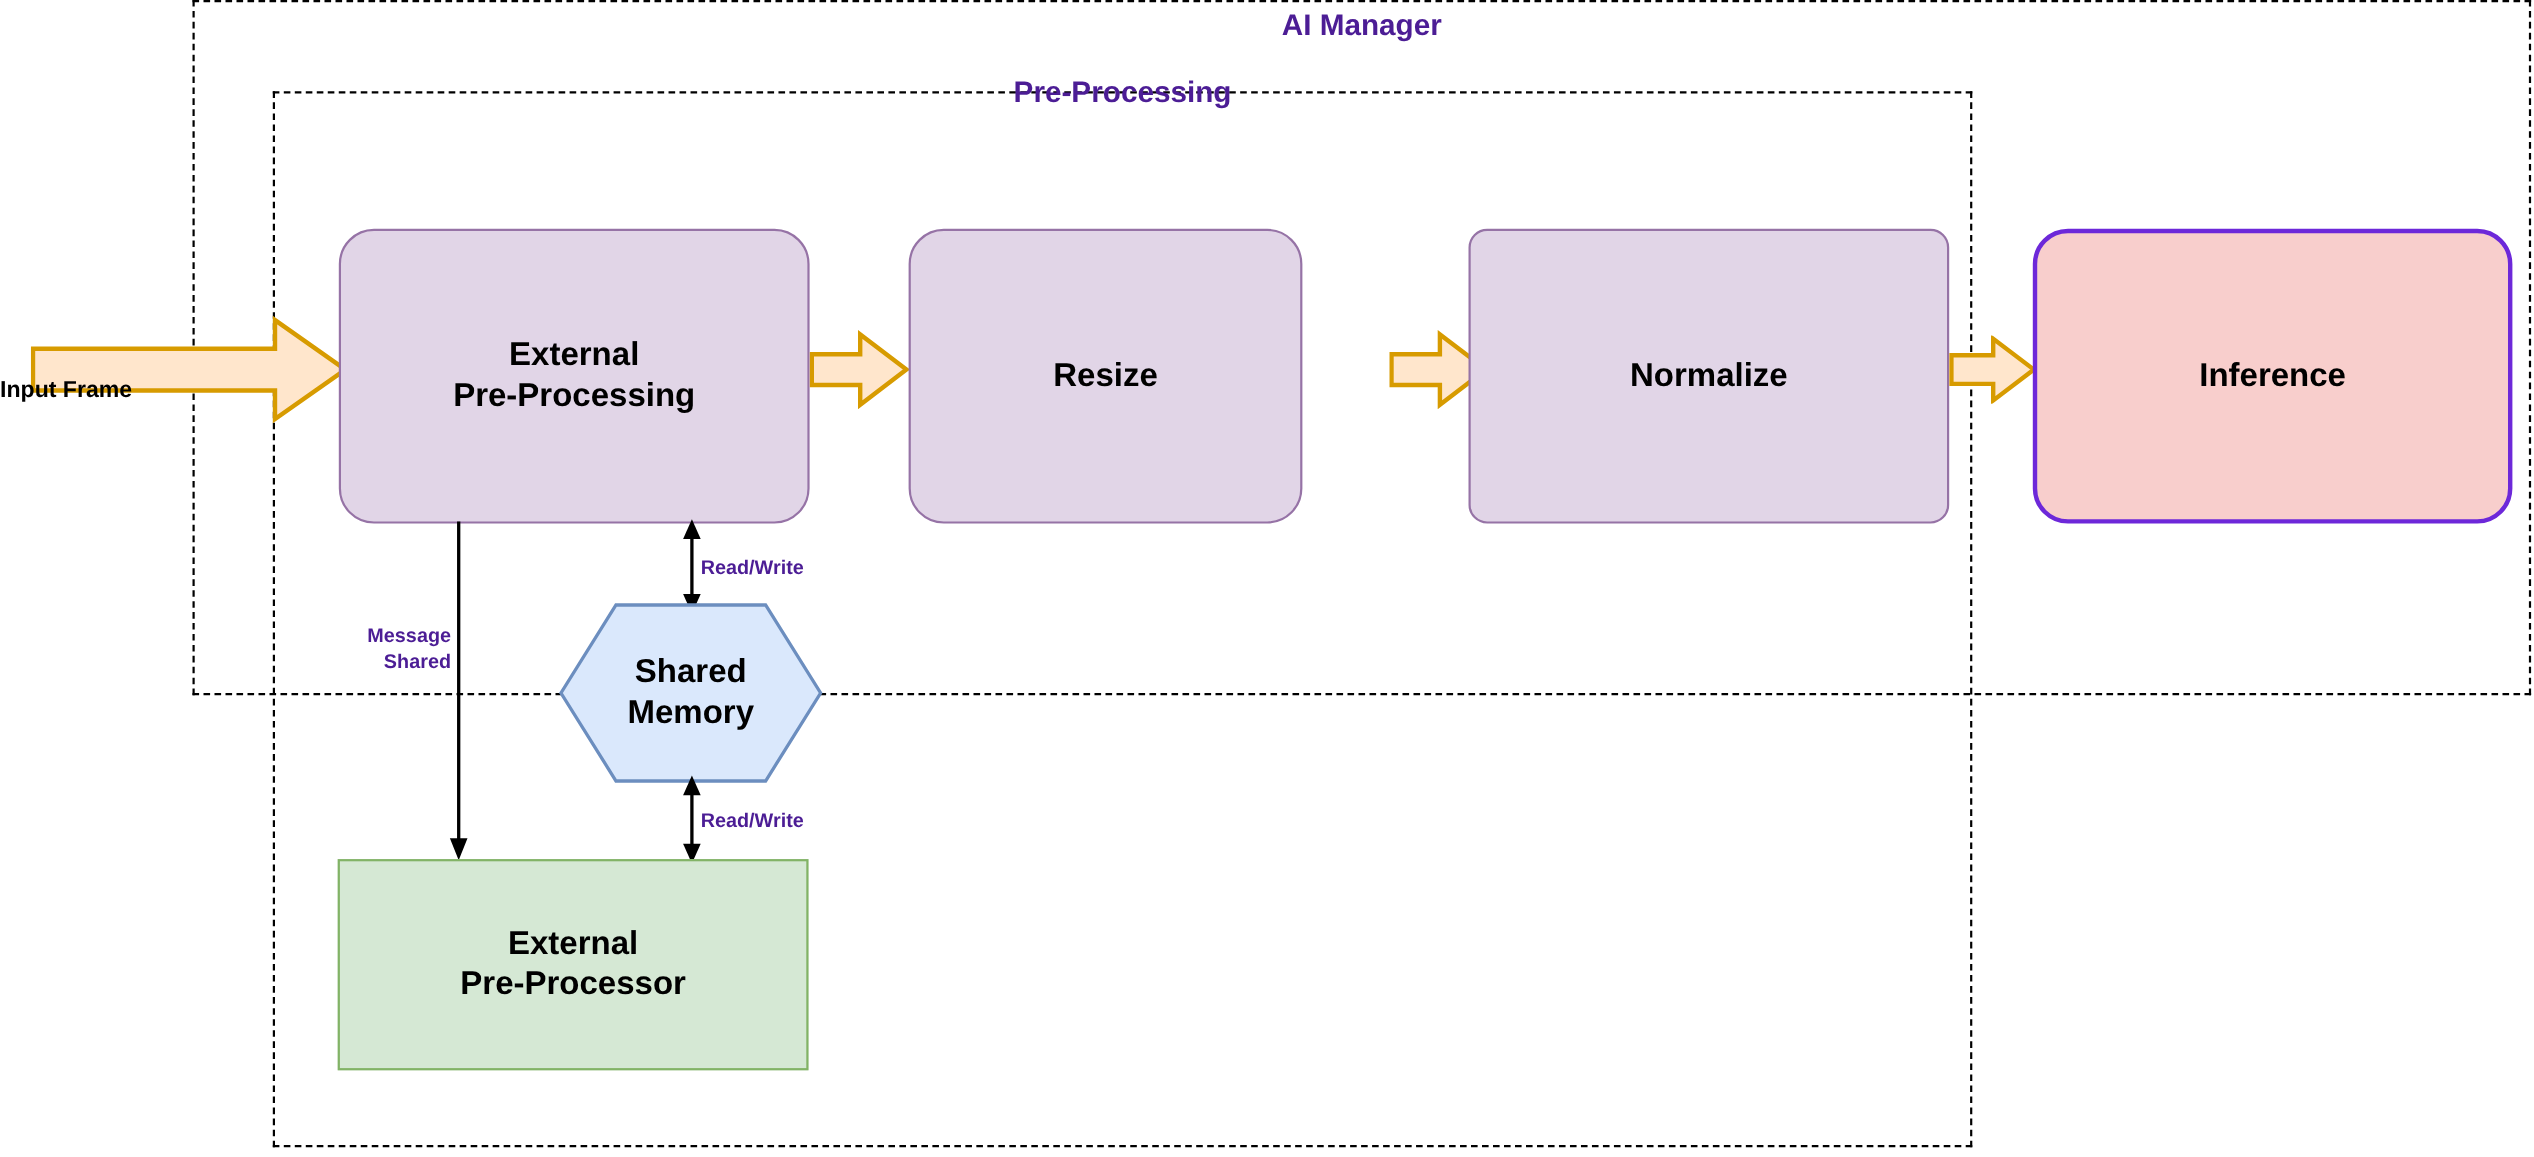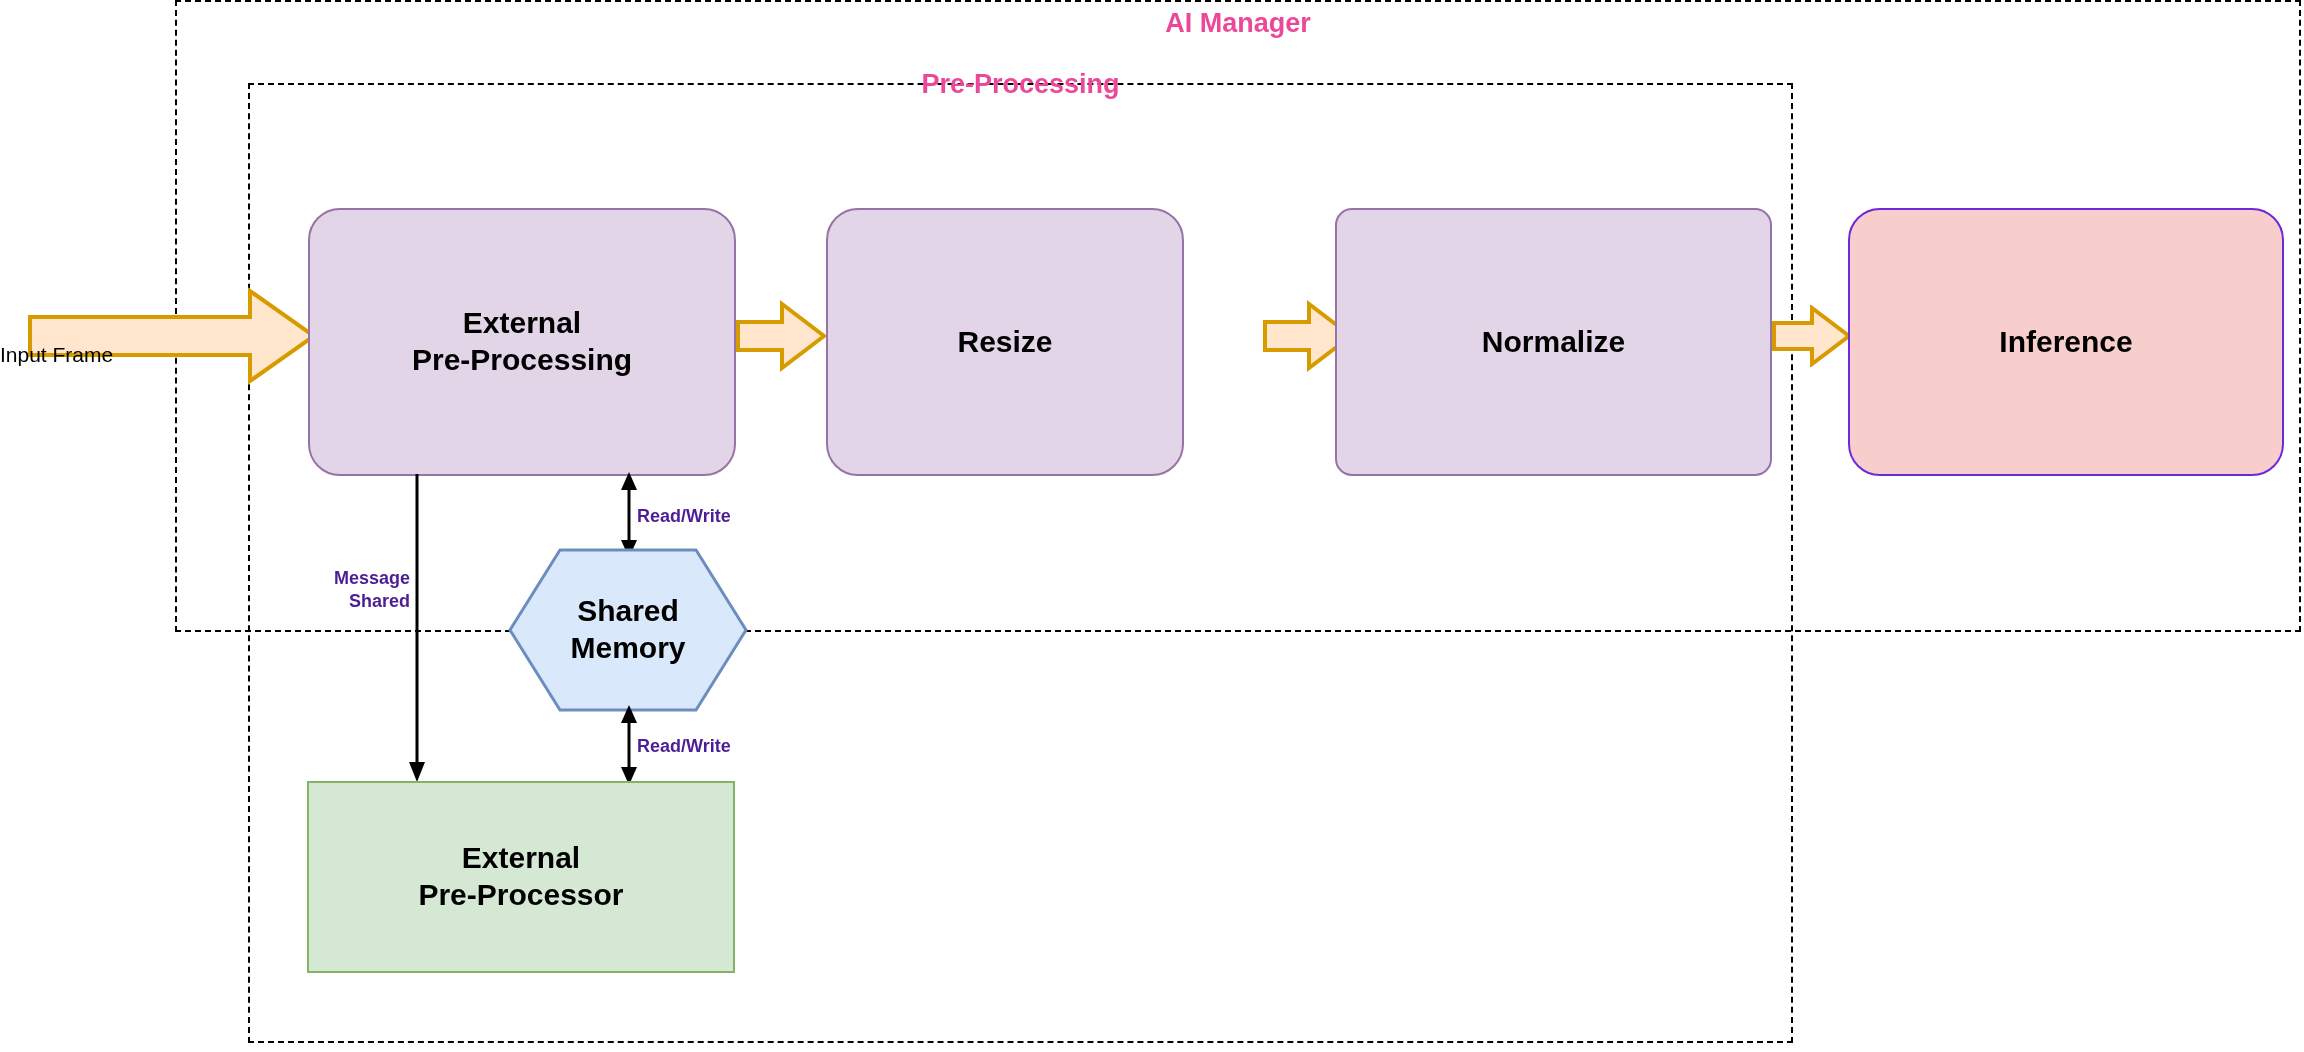--- a/index.html
+++ b/index.html
@@ -23,21 +23,21 @@
     border: 2px dashed #000000;
     box-sizing: border-box;
     background: transparent;
   }
   .group-title {
     position: absolute;
     width: 100%;
     text-align: center;
     font-size: 27px;
     font-weight: bold;
-    color: #ec4899;
+    color: #4c1d95;
     letter-spacing: 0px;
     white-space: nowrap;
   }
   .node {
     position: absolute;
     box-sizing: border-box;
     display: flex;
     align-items: center;
     justify-content: center;
     text-align: center;
@@ -46,21 +46,21 @@
     color: #000000;
     line-height: 1.22;
   }
   .node-purple {
     background: #e1d5e7;
     border: 2px solid #9673a6;
     border-radius: 32px;
   }
   .node-pink {
     background: #f8cecc;
-    border: 2px solid #6d28d9;
+    border: 4px solid #6d28d9;
     border-radius: 32px;
   }
   .node-green {
     background: #d5e8d4;
     border: 2px solid #82b366;
     border-radius: 0;
   }
   .node-hex {
     background: transparent;
     border: none;
@@ -85,21 +85,21 @@
     font-size: 18px;
     font-weight: bold;
     color: #4c1d95;
     white-space: nowrap;
     line-height: 1.25;
     text-align: center;
   }
   .flow-label {
     position: absolute;
     font-size: 21px;
-    font-weight: normal;
+    font-weight: bold;
     color: #000000;
     white-space: nowrap;
   }
 </style>
 </head>
 <body>
 
 <div id="canvas">
 
   <div class="dashed-group" style="left:175px; top:0px; width:2126px; height:632px;"></div>

